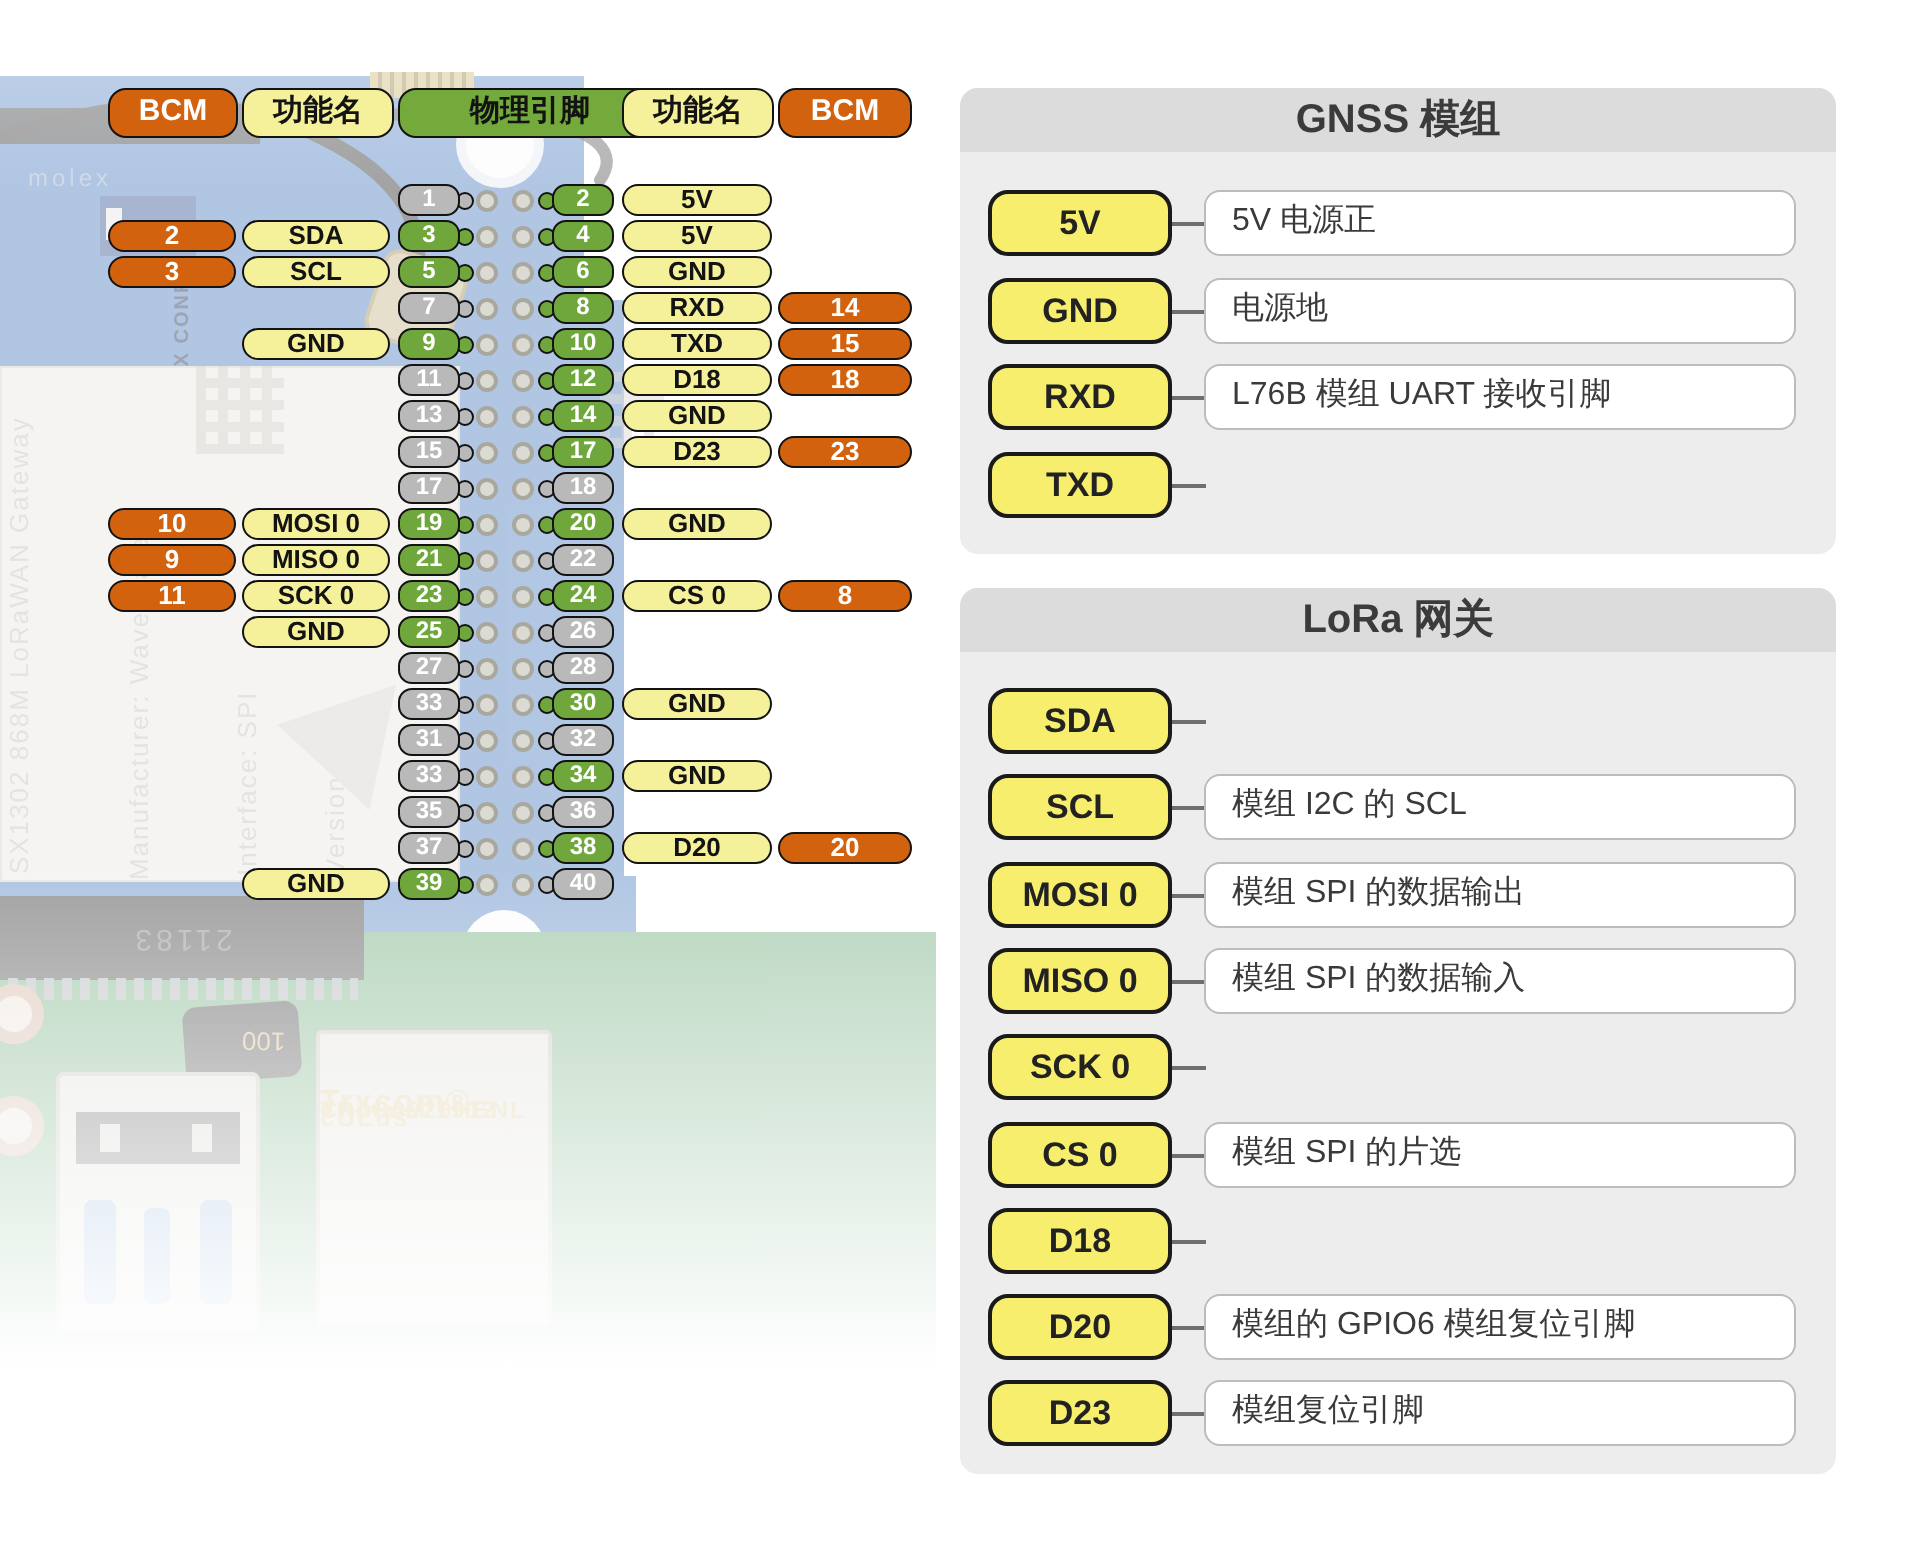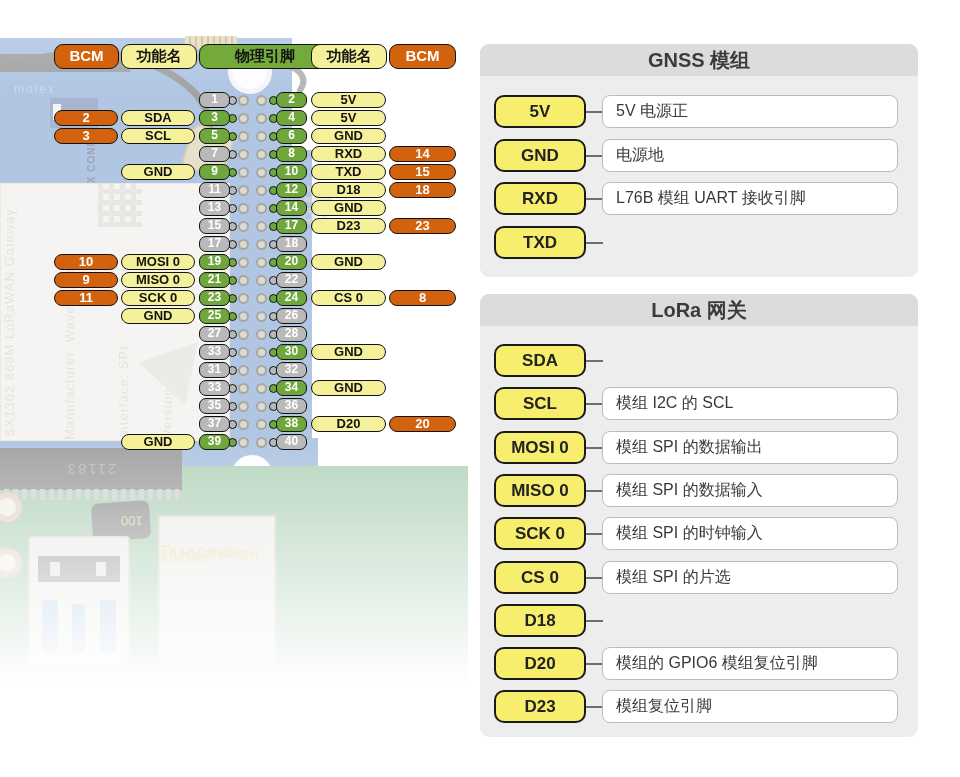--- a/index.html
+++ b/index.html
@@ -304,21 +304,20 @@
       <div class="tagline" style="left: 106px; top: 109px;"></div>
       <div class="desc" style="left: 122px; top: 93px;">模组 I2C 的 SCL</div>
       <div class="tag" style="left: 14px; top: 137px;">MOSI 0</div>
       <div class="tagline" style="left: 106px; top: 153px;"></div>
       <div class="desc" style="left: 122px; top: 137px;">模组 SPI 的数据输出</div>
       <div class="tag" style="left: 14px; top: 180px;">MISO 0</div>
       <div class="tagline" style="left: 106px; top: 196px;"></div>
       <div class="desc" style="left: 122px; top: 180px;">模组 SPI 的数据输入</div>
       <div class="tag" style="left: 14px; top: 223px;">SCK 0</div>
       <div class="tagline" style="left: 106px; top: 239px;"></div>
-      <div class="desc" style="left: 122px; top: 223px;">模组 SPI 的时钟输入</div>
       <div class="tag" style="left: 14px; top: 267px;">CS 0</div>
       <div class="tagline" style="left: 106px; top: 283px;"></div>
       <div class="desc" style="left: 122px; top: 267px;">模组 SPI 的片选</div>
       <div class="tag" style="left: 14px; top: 310px;">D18</div>
       <div class="tagline" style="left: 106px; top: 326px;"></div>
       <div class="tag" style="left: 14px; top: 353px;">D20</div>
       <div class="tagline" style="left: 106px; top: 369px;"></div>
       <div class="desc" style="left: 122px; top: 353px;">模组的 GPIO6 模组复位引脚</div>
       <div class="tag" style="left: 14px; top: 396px;">D23</div>
       <div class="tagline" style="left: 106px; top: 412px;"></div>

